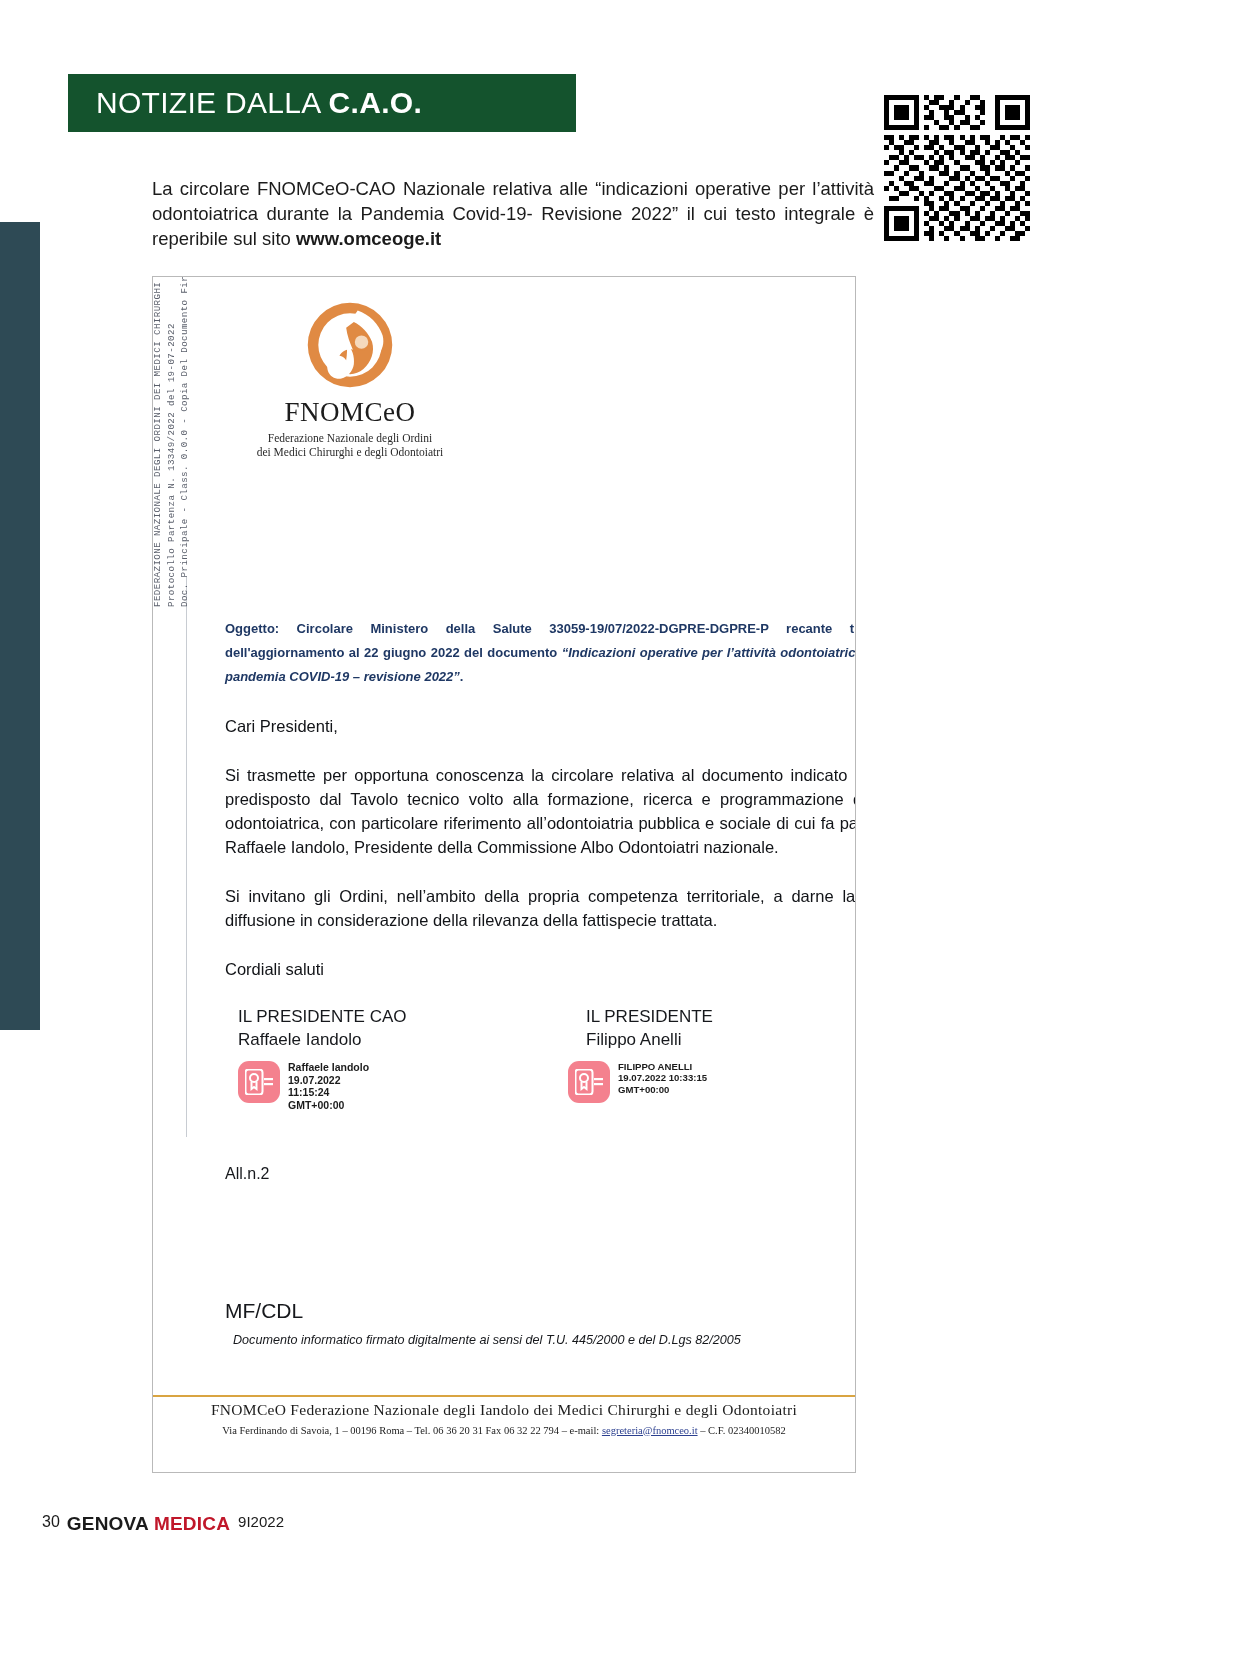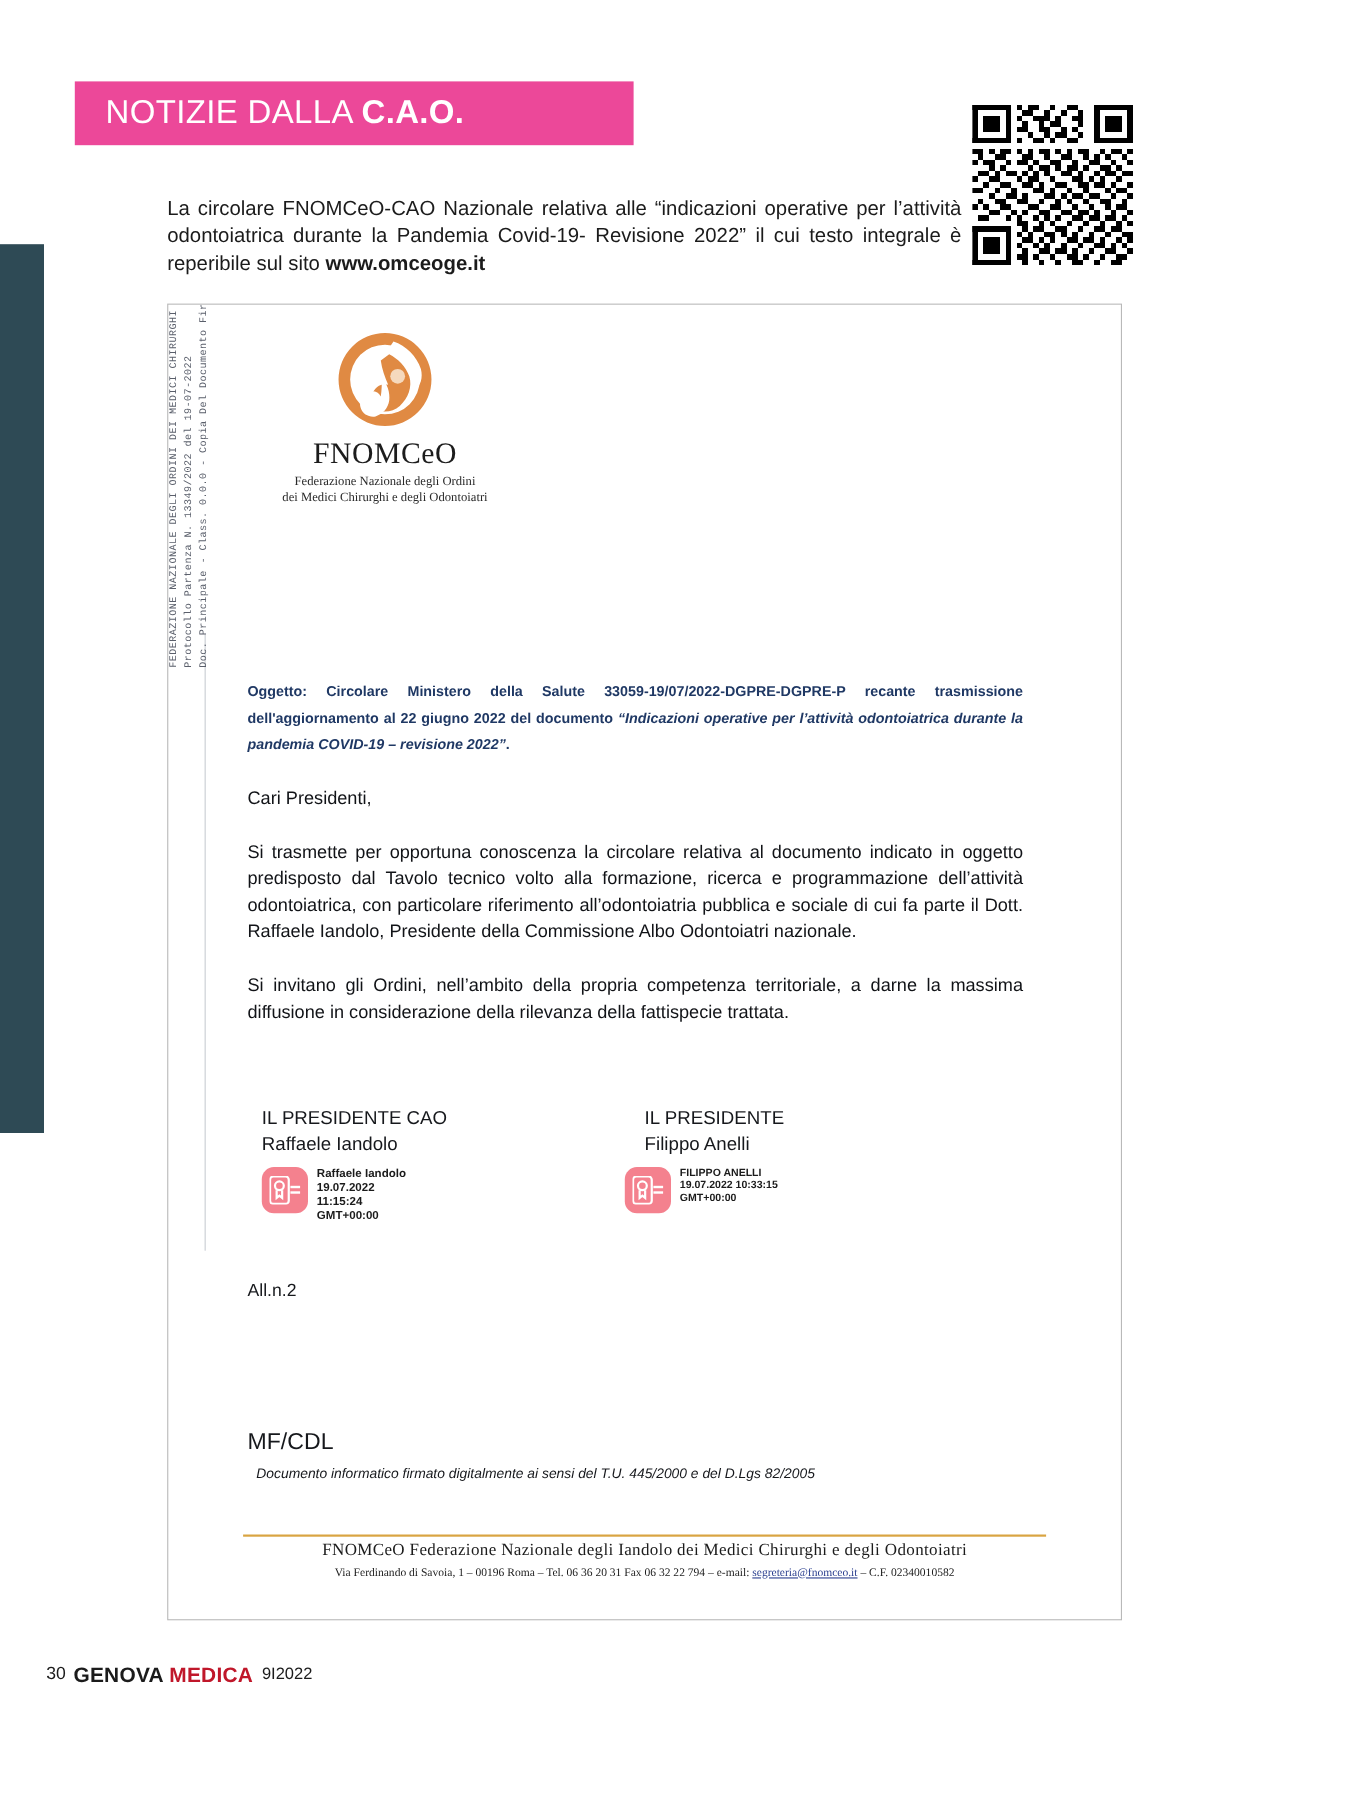--- a/index.html
+++ b/index.html
@@ -25,21 +25,21 @@
     background: #2e4a55;
   }
 
   
   .header-bar {
     position: absolute;
     left: 68px;
     top: 74px;
     width: 508px;
     height: 58px;
-    background: #ec4899;
+    background: #14532d;
     display: flex;
     align-items: center;
     box-sizing: border-box;
     padding-left: 28px;
   }
   .header-title {
     color: #ffffff;
     font-size: 30px;
     letter-spacing: 0.3px;
     white-space: nowrap;
@@ -69,21 +69,21 @@
     color: #1b1b1b;
     text-align: justify;
   }
   .intro b { font-weight: bold; }
 
   
   .letter {
     position: absolute;
     left: 152px;
     top: 276px;
-    width: 868px;
+    width: 704px;
     height: 1197px;
     border: 1px solid #b9b9b9;
     background: #ffffff;
     box-sizing: border-box;
     overflow: hidden;
   }
 
   
   .protocol {
     position: absolute;
@@ -587,20 +587,21 @@
   </div>
 
 
   <div class="doc-body">
     <div class="oggetto">
       <span>Oggetto: Circolare Ministero della Salute 33059-19/07/2022-DGPRE-DGPRE-P recante trasmissione dell'aggiornamento al 22 giugno 2022 del documento </span><span class="ital">“Indicazioni operative per l’attività odontoiatrica durante la pandemia COVID-19 – revisione 2022”</span><span>.</span>
     </div>
     <div class="para">Cari Presidenti,</div>
     <div class="para">Si trasmette per opportuna conoscenza la circolare relativa al documento indicato in oggetto predisposto dal Tavolo tecnico volto alla formazione, ricerca e programmazione dell’attività odontoiatrica, con particolare riferimento all’odontoiatria pubblica e sociale di cui fa parte il Dott. Raffaele Iandolo, Presidente della Commissione Albo Odontoiatri nazionale.</div>
     <div class="para">Si invitano gli Ordini, nell’ambito della propria competenza territoriale, a darne la massima diffusione in considerazione della rilevanza della fattispecie trattata.</div>
+    <div class="para">Cordiali saluti</div>
   </div>
 
   <div class="signatures">
     <div class="sig-row">
 
       <div class="sig-col-left">
         <div class="sig-title">IL PRESIDENTE CAO</div>
         <div class="sig-name">Raffaele Iandolo</div>
         <div class="stamp">
           <div class="stamp-badge">

